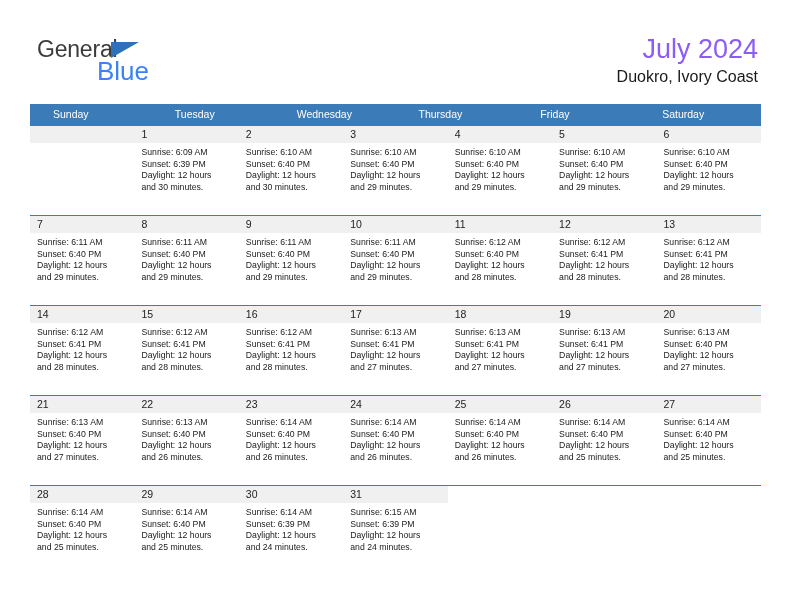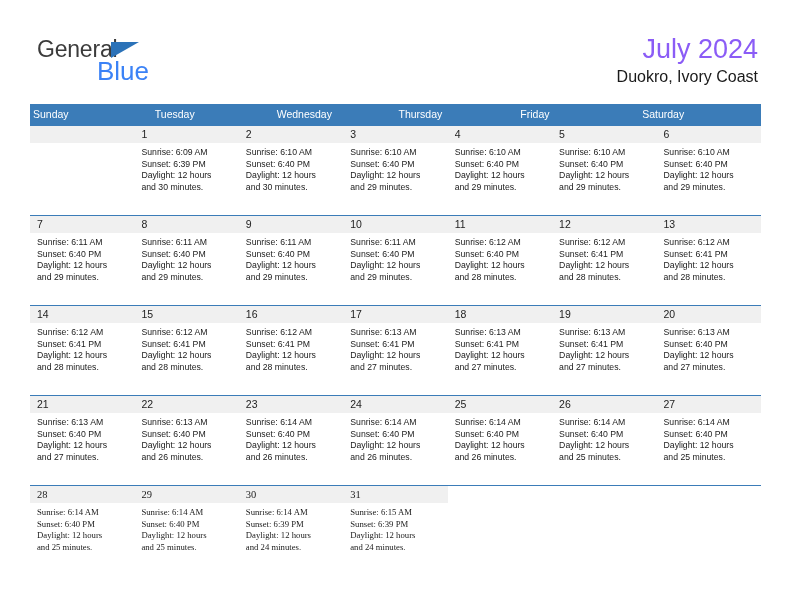--- a/index.html
+++ b/index.html
@@ -89,29 +89,29 @@
   .weekday-row {
     display: flex;
     background: #3b7cb8;
     height: 21px;
   }
   .weekday {
     flex: 1 1 0;
     color: #ffffff;
     font-size: 10.5px;
     line-height: 21px;
-    padding-left: 3px;
+    padding-left: 23px;
     white-space: nowrap;
   }
   .week-row {
     display: flex;
     border-top: 1px solid #3b7cb8;
     height: 90px;
   }
-  .week-row.last { height: 86px; font-family: Liberation Serif, serif; }
+  .week-row.last { height: 86px; }
   .day-cell {
     flex: 1 1 0;
     width: 104.43px;
     position: relative;
     background: #ffffff;
     overflow: hidden;
   }
   .day-cell.shaded .day-num-bar { background: #f0f0f0; }
   .day-num-bar {
     height: 17px;

